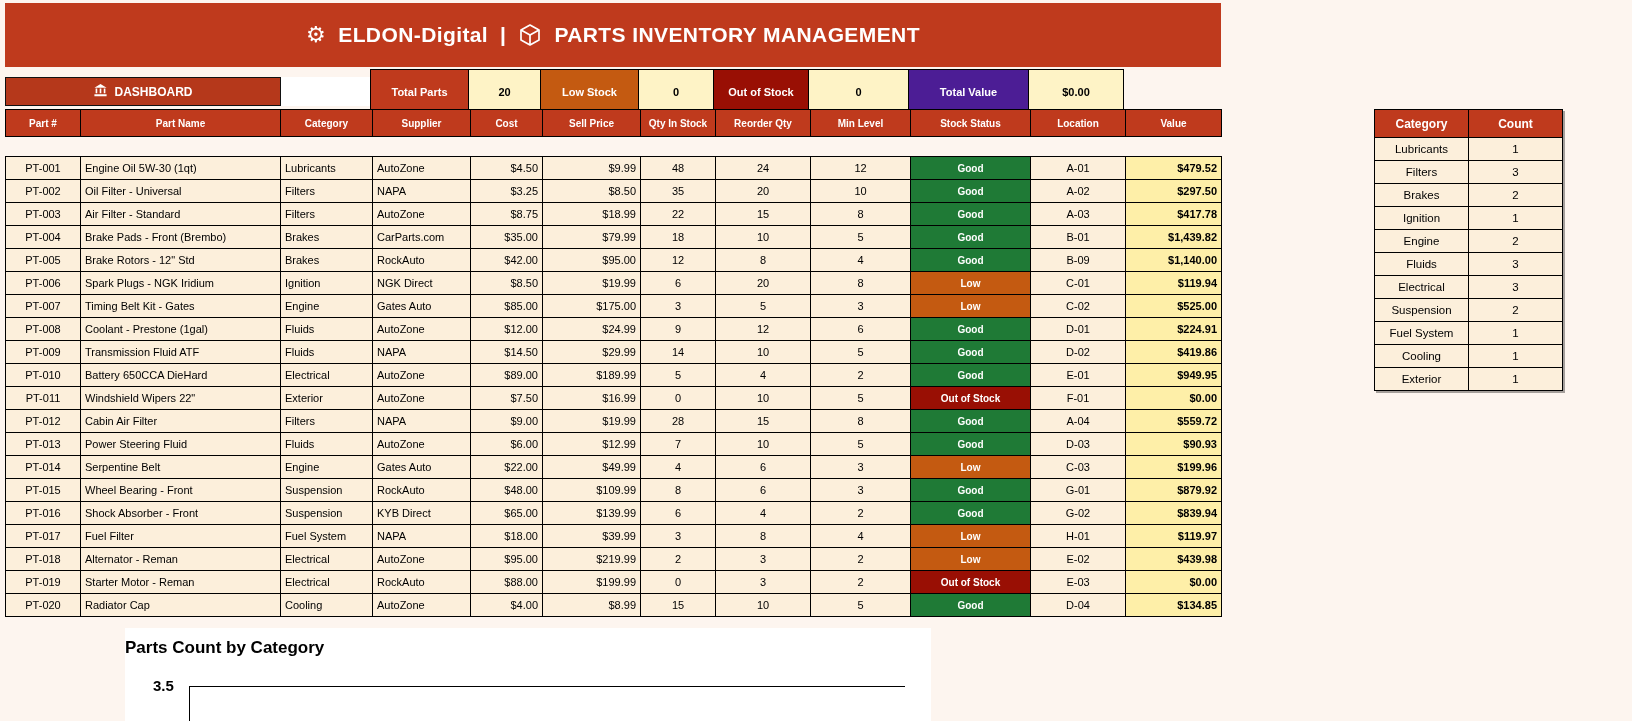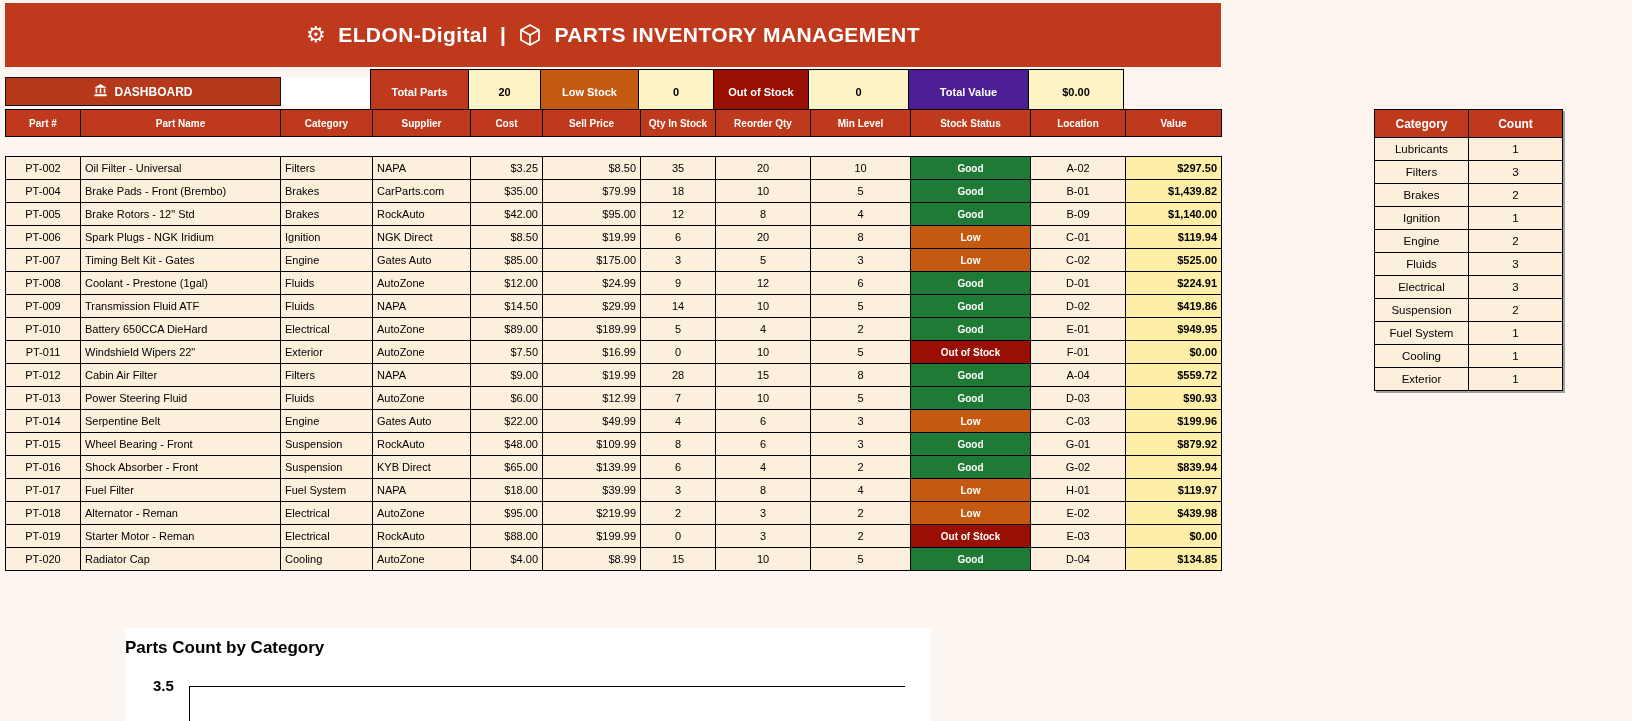--- a/index.html
+++ b/index.html
@@ -158,36 +158,64 @@
       <col style="width:98px">
       <col style="width:75px">
       <col style="width:95px">
     <col style="width:100px">
       <col style="width:120px">
       <col style="width:95px">
       <col style="width:96px">
   </colgroup>
   <tbody>
 
+      <tr>
+        <td class="a-c">PT-001</td>
+        <td class="a-l">Engine Oil 5W-30 (1qt)</td>
+        <td class="a-l">Lubricants</td>
+        <td class="a-l">AutoZone</td>
+        <td class="a-r">$4.50</td>
+        <td class="a-r">$9.99</td>
+        <td class="a-c">48</td>
+        <td class="a-c">24</td>
+        <td class="a-c">12</td>
+        <td class="status st-good">Good</td>
+        <td class="a-c">A-01</td>
+        <td class="value">$479.52</td>
+      </tr>
 
       <tr>
         <td class="a-c">PT-002</td>
         <td class="a-l">Oil Filter - Universal</td>
         <td class="a-l">Filters</td>
         <td class="a-l">NAPA</td>
         <td class="a-r">$3.25</td>
         <td class="a-r">$8.50</td>
         <td class="a-c">35</td>
         <td class="a-c">20</td>
         <td class="a-c">10</td>
         <td class="status st-good">Good</td>
         <td class="a-c">A-02</td>
         <td class="value">$297.50</td>
       </tr>
 
+      <tr>
+        <td class="a-c">PT-003</td>
+        <td class="a-l">Air Filter - Standard</td>
+        <td class="a-l">Filters</td>
+        <td class="a-l">AutoZone</td>
+        <td class="a-r">$8.75</td>
+        <td class="a-r">$18.99</td>
+        <td class="a-c">22</td>
+        <td class="a-c">15</td>
+        <td class="a-c">8</td>
+        <td class="status st-good">Good</td>
+        <td class="a-c">A-03</td>
+        <td class="value">$417.78</td>
+      </tr>
 
       <tr>
         <td class="a-c">PT-004</td>
         <td class="a-l">Brake Pads - Front (Brembo)</td>
         <td class="a-l">Brakes</td>
         <td class="a-l">CarParts.com</td>
         <td class="a-r">$35.00</td>
         <td class="a-r">$79.99</td>
         <td class="a-c">18</td>
         <td class="a-c">10</td>

